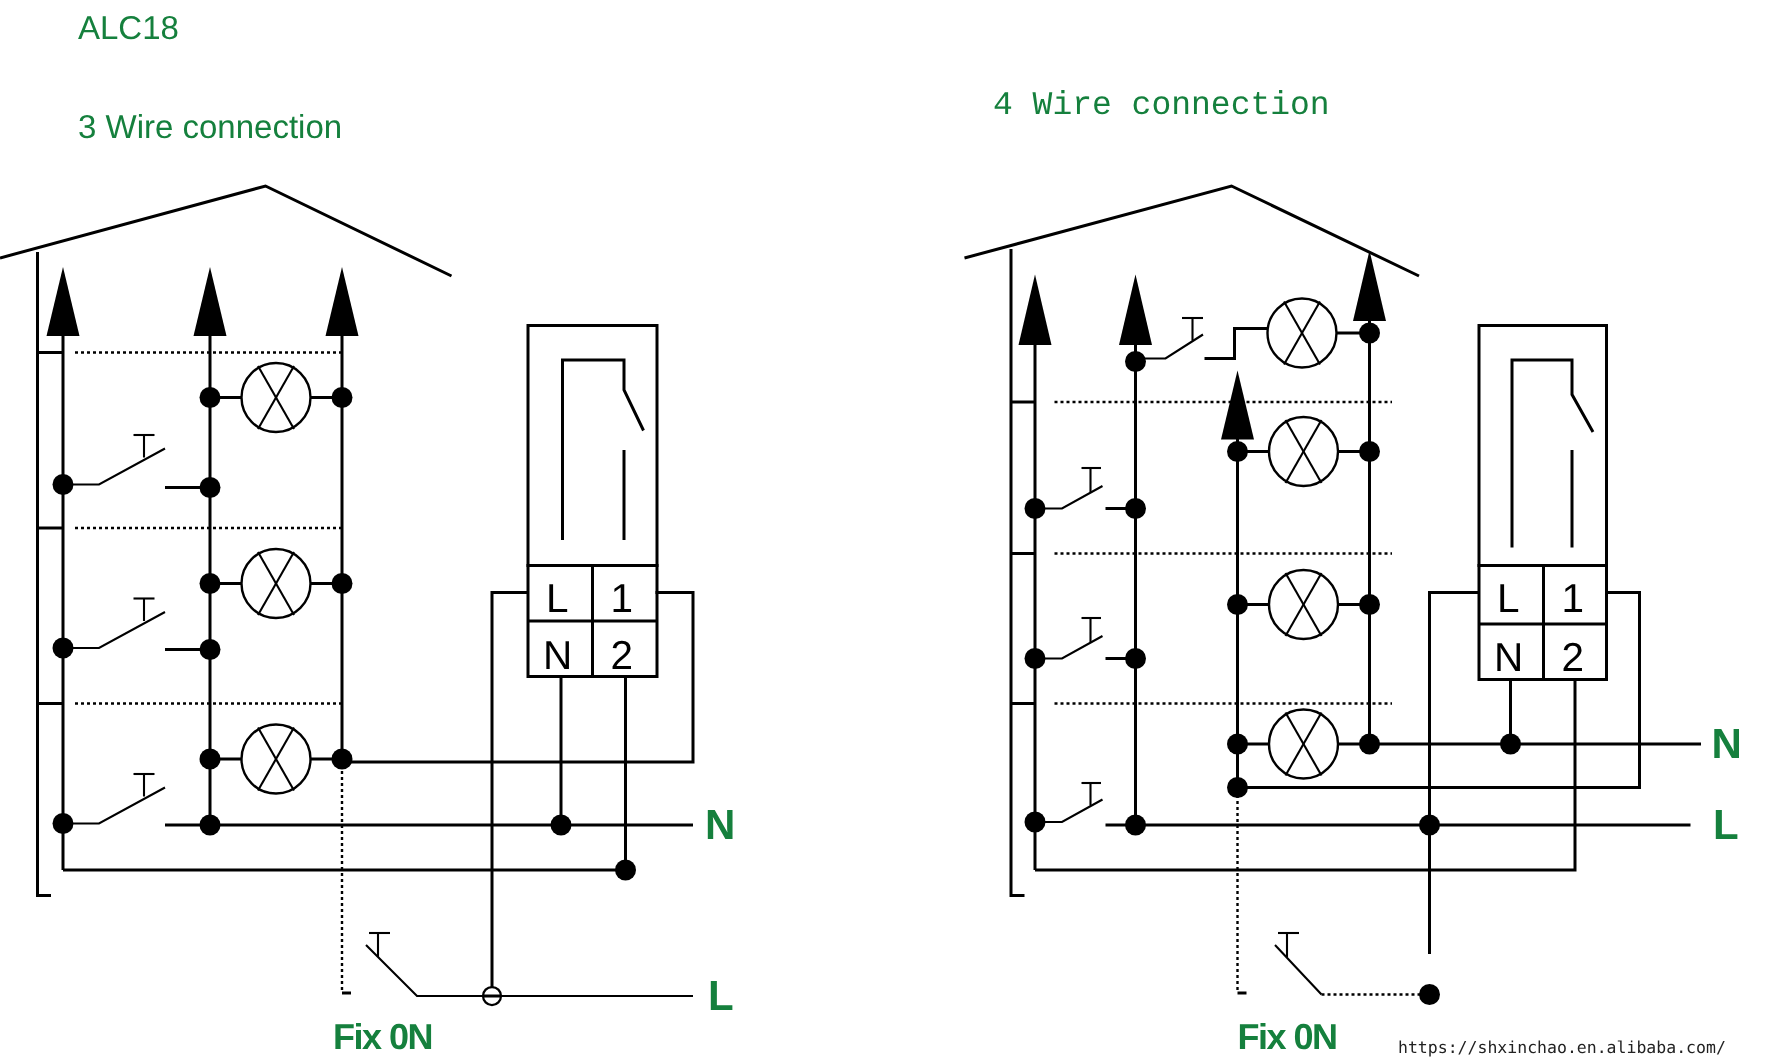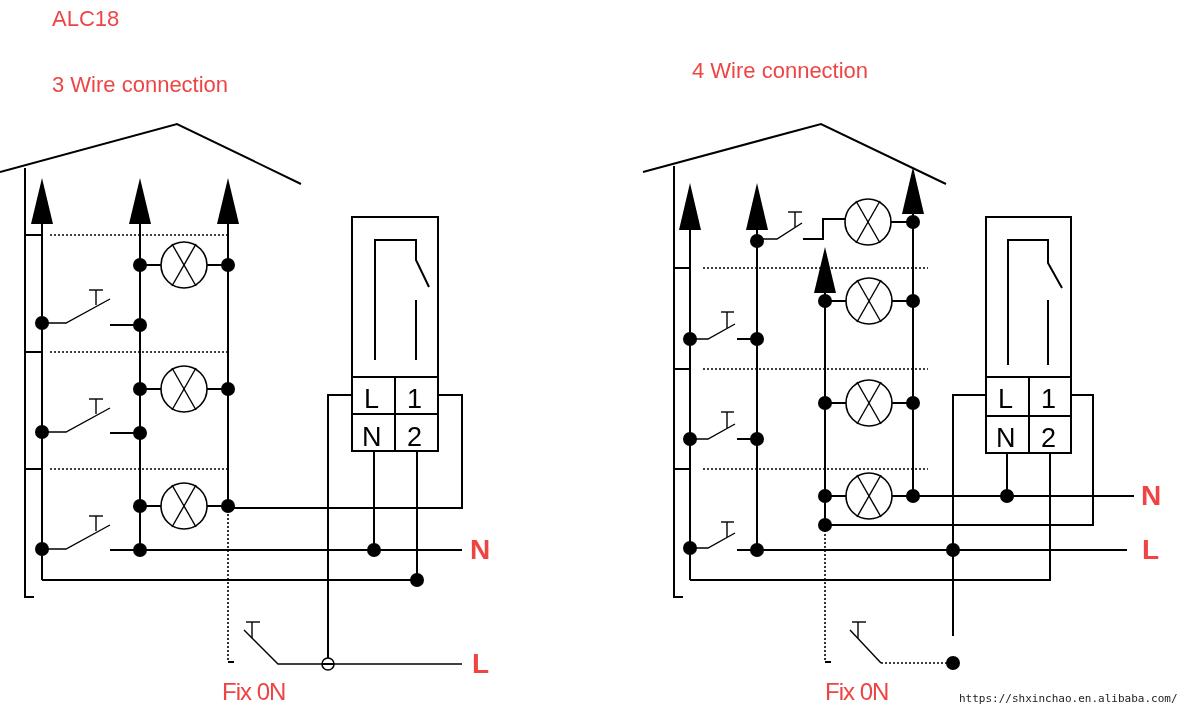--- a/index.html
+++ b/index.html
@@ -1,23 +1,23 @@
 <!DOCTYPE html>
 <html><head>
 <meta charset="utf-8">
 <style>
   html, body { margin: 0; padding: 0; background: #ffffff; }
   body { width: 1181px; height: 708px; position: relative; overflow: hidden; font-family: "Liberation Sans", sans-serif; }
-  .txt { position: absolute; color: #ef4444; white-space: nowrap; }
+  .txt { position: absolute; color: #15803d; white-space: nowrap; }
   .title { left: 52px; top: 6px; font-size: 22px; }
   .sub { font-size: 22px; }
   .sub-left { left: 52px; top: 72px; }
-  .sub-right { left: 692px; top: 58px; }
+  .sub-right { left: 662px; top: 58px; font-family: Liberation Mono, monospace; }
   .bus { font-weight: bold; font-size: 28px; }
-  .fix { font-weight: normal; font-size: 24px; letter-spacing: -1px; }
+  .fix { font-weight: bold; font-size: 24px; letter-spacing: -1px; }
   .url { font-family: "DejaVu Sans Mono", monospace; font-size: 11px; color: #222; }
   svg { position: absolute; left: 0; top: 0; }
   .w { stroke: #000; stroke-width: 2; fill: none; }
   .thin { stroke: #000; stroke-width: 1.4; fill: none; }
   .dot { stroke: #000; stroke-width: 1.6; stroke-dasharray: 2 2; fill: none; }
   .arr { fill: #000; }
   .jn { fill: #000; }
   .lamp { fill: #fff; stroke: #000; stroke-width: 1.6; }
   .term { font-family: "Liberation Sans", sans-serif; font-size: 27px; fill: #000; }
 </style>
@@ -253,13 +253,13 @@
 </svg>
 
 <div class="txt bus" style="left:470px;top:534px;">N</div>
 <div class="txt bus" style="left:472px;top:648px;">L</div>
 <div class="txt fix" style="left:222px;top:678px;">Fix 0N</div>
 
 <div class="txt bus" style="left:1141px;top:480px;">N</div>
 <div class="txt bus" style="left:1142px;top:534px;">L</div>
 <div class="txt fix" style="left:825px;top:678px;">Fix 0N</div>
 
-<div class="txt url" style="left:932px;top:692px;margin-left:27px;">https://shxinchao.en.alibaba.com/</div>
+<div class="txt url" style="left:932px;top:692px;">https://shxinchao.en.alibaba.com/</div>
 
 </body></html>

